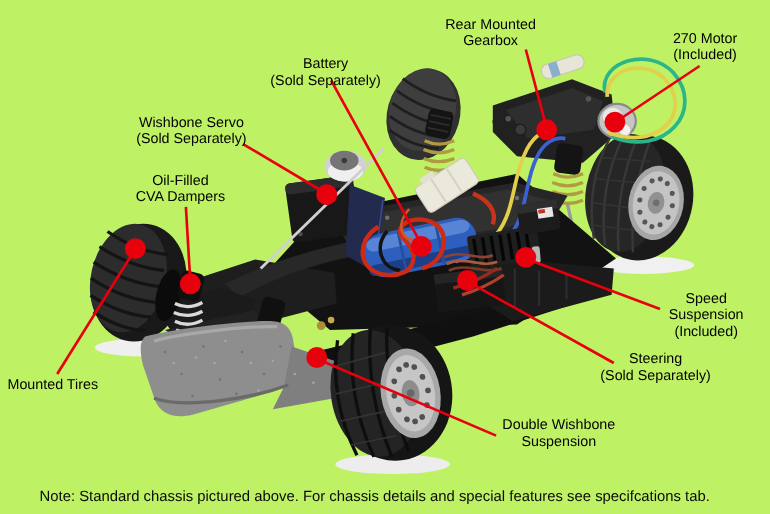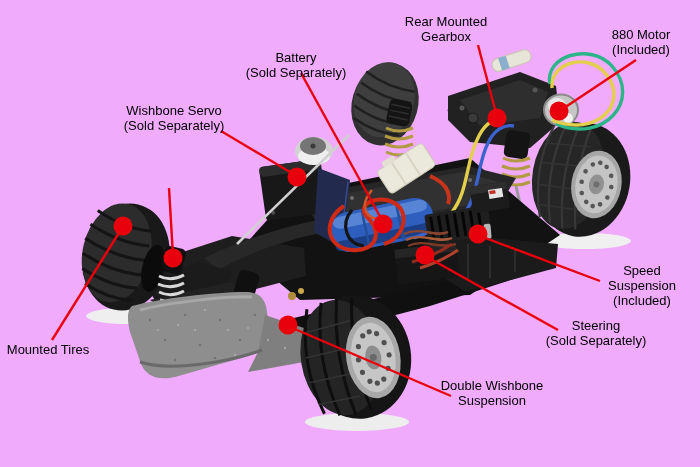--- a/index.html
+++ b/index.html
@@ -1,16 +1,16 @@
 <!DOCTYPE html>
 <html><head>
 <meta charset="utf-8">
 <style>
   html,body{margin:0;padding:0;background:#fff;}
-  .stage{position:relative;width:700px;height:467px;background:#f0abfc;overflow:hidden;
+  .stage{position:relative;width:700px;height:467px;background:#bef264;overflow:hidden;
          font-family:"Liberation Sans",sans-serif;}
   .art{position:absolute;left:0;top:0;}
   .callout{position:absolute;transform:translateX(-50%);text-align:center;
            white-space:pre-line;font-size:13px;line-height:15px;color:#000;}
   .note{position:absolute;left:36px;top:443px;font-size:13.5px;color:#0a0a0a;white-space:nowrap;}
 </style>
 </head>
 <body>
 
 <div class="stage">
@@ -354,27 +354,30 @@
       <circle cx="173" cy="258" r="9.5"></circle>
       <circle cx="123" cy="226" r="9.5"></circle>
       <circle cx="478" cy="234" r="9.5"></circle>
       <circle cx="425" cy="255" r="9.5"></circle>
       <circle cx="288" cy="325" r="9.5"></circle>
     </g>
   </svg>
 
   <div class="callout" style="left:446px;top:14px">Rear Mounted
 Gearbox</div>
-  <div class="callout" style="left:641px;top:27px">880 Motor
+  <div class="callout" style="left:641px;top:27px">270 Motor
 (Included)</div>
   <div class="callout" style="left:296px;top:50px">Battery
 (Sold Separately)</div>
   <div class="callout" style="left:174px;top:103px">Wishbone Servo
 (Sold Separately)</div>
+  <div class="callout" style="left:164px;top:156px">Oil-Filled
+CVA Dampers</div>
   <div class="callout" style="left:48px;top:342px">Mounted Tires</div>
   <div class="callout" style="left:642px;top:263px">Speed Suspension
 (Included)</div>
   <div class="callout" style="left:596px;top:318px">Steering
 (Sold Separately)</div>
-  <div class="callout" style="left:492px;top:378px">Double Wishbone
+  <div class="callout" style="left:508px;top:378px">Double Wishbone
 Suspension</div>
 
+  <div class="note">Note: Standard chassis pictured above. For chassis details and special features see specifcations tab.</div>
 </div>
 
 </body></html>

